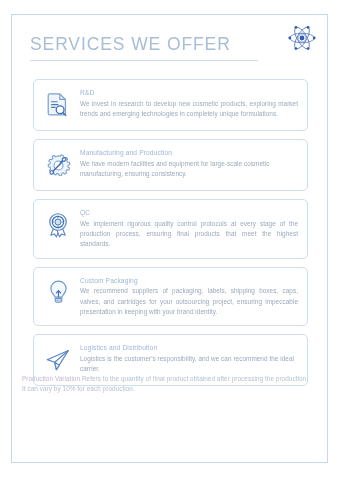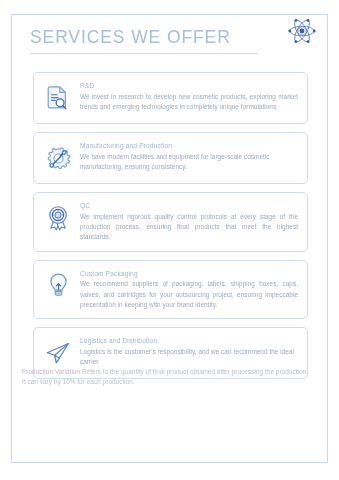--- a/index.html
+++ b/index.html
@@ -31,21 +31,21 @@
     width: 317px;
     height: 449px;
     border: 1px solid #c6d8ec;
     box-sizing: border-box;
     background: #ffffff;
   }
 
   .content {
     position: absolute;
     left: 11px;
-    top: 10px;
+    top: 17px;
     width: 317px;
     height: 449px;
     box-sizing: border-box;
     padding: 0;
   }
 
   
   .header {
     position: absolute;
     left: 19px;

